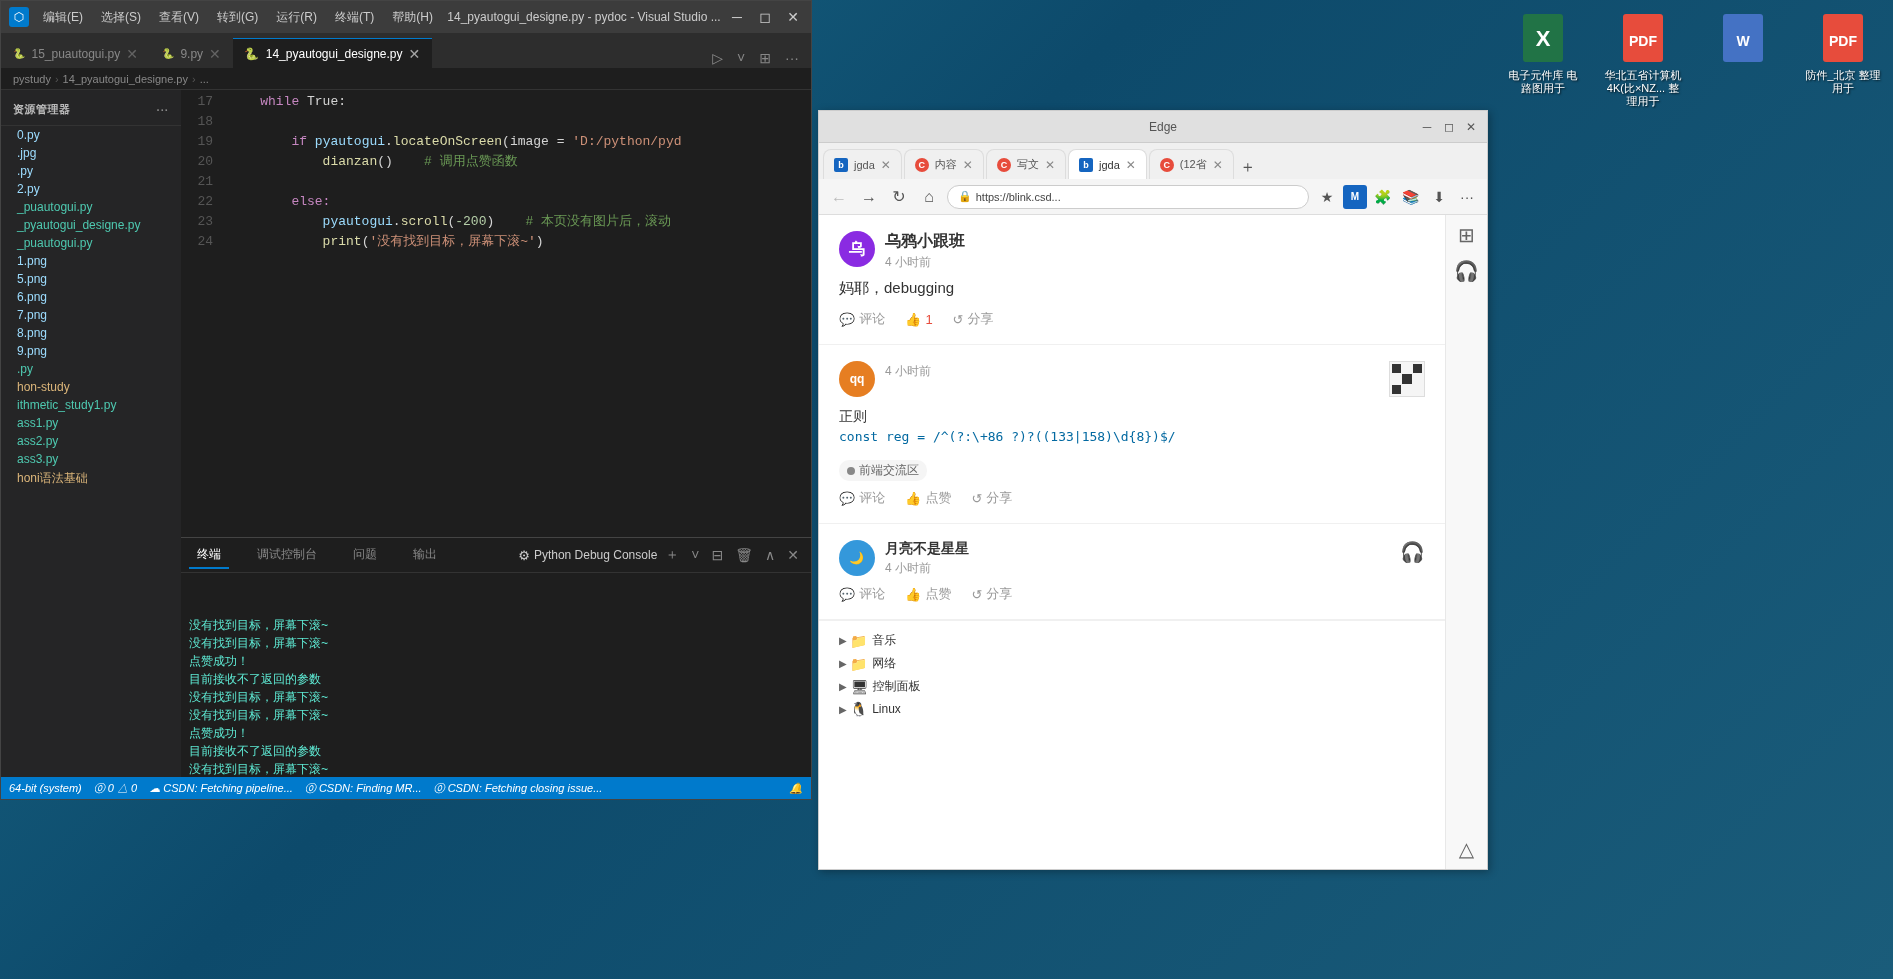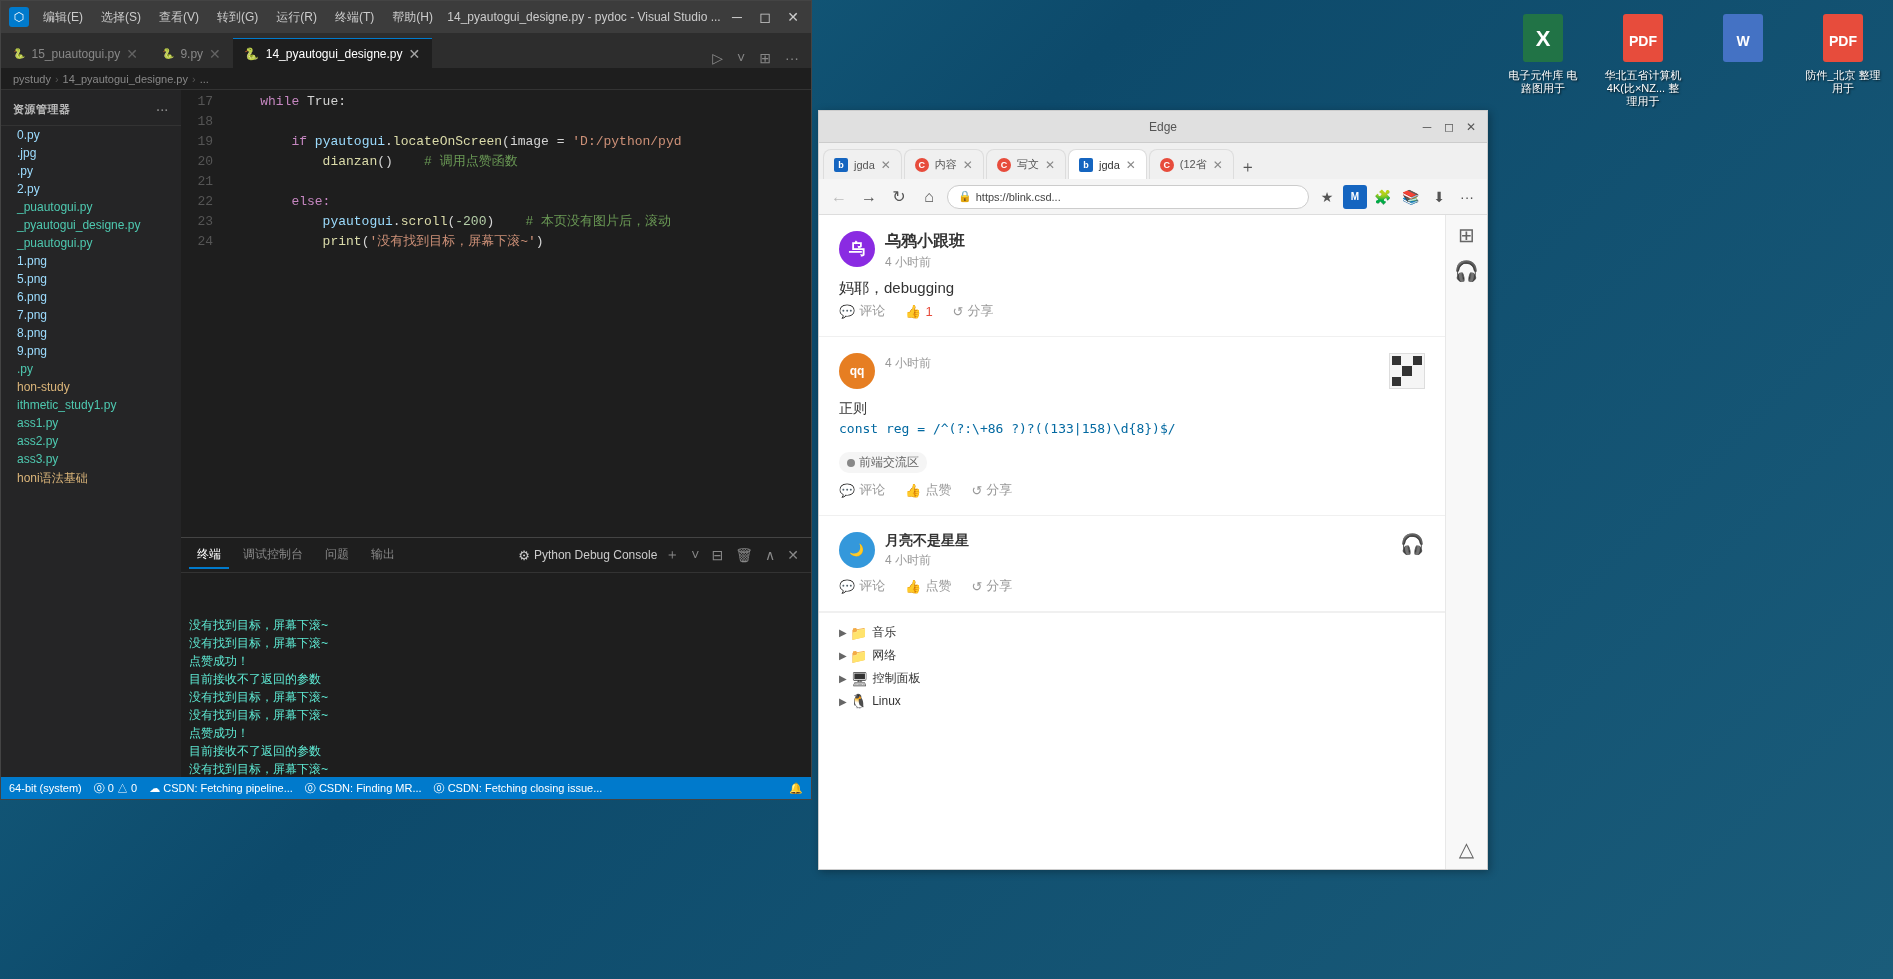--- a/index.html
+++ b/index.html
@@ -239,21 +239,21 @@
       display: flex;
       flex-direction: column;
     }
     .terminal-header {
       height: 35px;
       background: #1e1e1e;
       border-bottom: 1px solid #333;
       display: flex;
       align-items: center;
       padding: 0 8px;
-      gap: 6px;
+      gap: 20px;
       flex-shrink: 0;
     }
     .terminal-tab {
       font-size: 12px;
       color: #888;
       padding: 4px 8px;
       cursor: pointer;
       border-bottom: 2px solid transparent;
     }
     .terminal-tab.active { color: #fff; border-bottom: 2px solid #007acc; }
@@ -287,20 +287,21 @@
     .vscode-statusbar {
       height: 22px;
       background: #007acc;
       display: flex;
       align-items: center;
       padding: 0 8px;
       font-size: 11px;
       color: white;
       flex-shrink: 0;
       gap: 12px;
+      font-style: italic;
     }
     .statusbar-item { display: flex; align-items: center; gap: 3px; cursor: pointer; }
     .statusbar-right { margin-left: auto; display: flex; gap: 12px; }
 
     
     .browser-window {
       position: absolute;
       top: 110px;
       left: 818px;
       width: 670px;
@@ -527,21 +528,21 @@
     }
     .comment-action.liked { color: #e74c3c; }
     .like-count { font-size: 13px; color: #e74c3c; }
 
     .comment-card-first {
       padding: 16px 20px;
       border-bottom: 1px solid #f0f0f0;
     }
     .first-author { font-size: 16px; font-weight: bold; color: #333; }
     .first-time { font-size: 12px; color: #999; margin-top: 2px; }
-    .first-body { font-size: 15px; color: #333; margin: 8px 0 4px; }
+    .first-body { font-size: 15px; color: #333; margin: 8px 0 12px; }
     .browser-layout {
       display: flex;
       flex: 1;
       overflow: hidden;
     }
 
     .sidebar-tree-item {
       display: flex;
       align-items: center;
       padding: 3px 8px;

